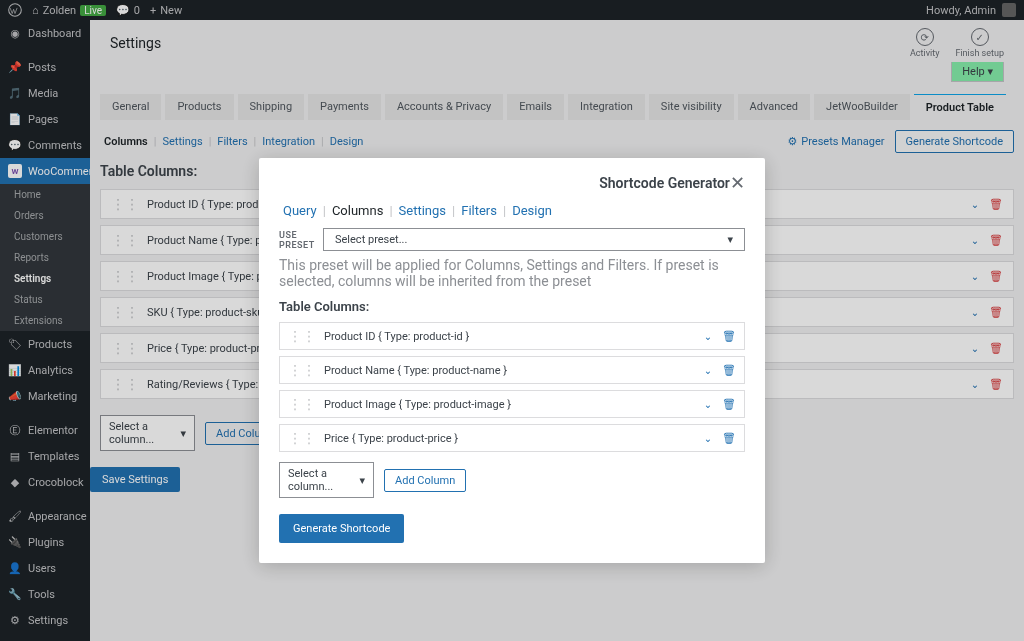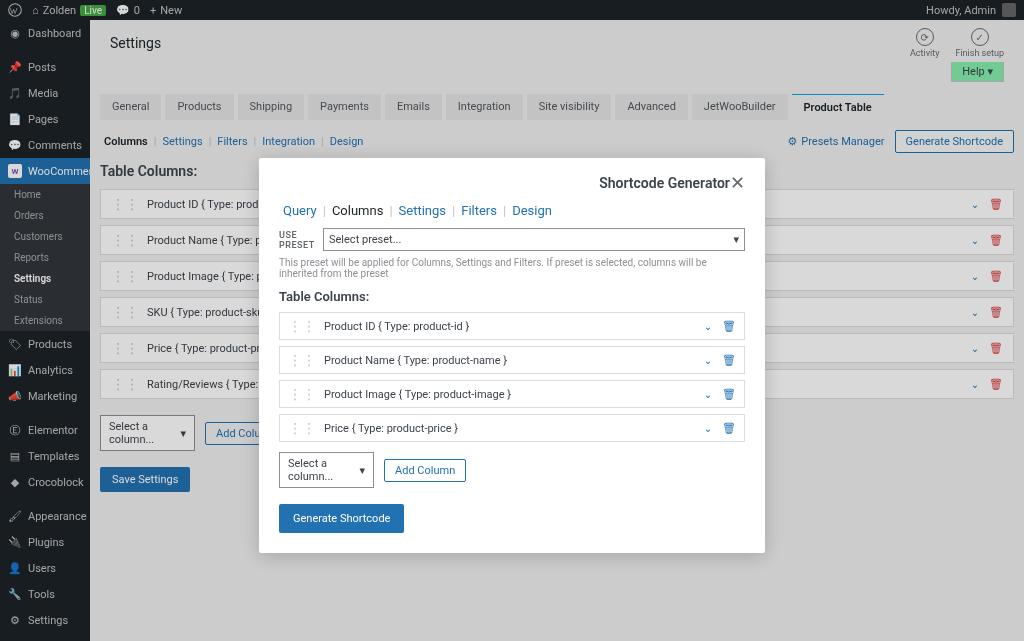--- a/index.html
+++ b/index.html
@@ -53,37 +53,37 @@
 .column-row { background: #fff; border: 1px solid #dcdcde; padding: 6px 10px; margin-bottom: 6px; display: flex; align-items: center; justify-content: space-between; font-size: 11px; }
 .column-row-left { display: flex; align-items: center; gap: 8px; }
 .drag-handle { color: #c3c4c7; cursor: move; font-size: 14px; }
 .column-row-right { display: flex; gap: 10px; align-items: center; }
 .chevron { color: #2271b1; cursor: pointer; font-size: 10px; }
 .trash { color: #d63638; cursor: pointer; }
 
 .select-col { display: flex; gap: 10px; padding: 10px; align-items: center; }
 .col-select { background: #fff; border: 1px solid #8c8f94; padding: 4px 8px; font-size: 11px; width: 95px; cursor: pointer; display: flex; justify-content: space-between; align-items: center; }
 .add-col-btn { border: 1px solid #2271b1; color: #2271b1; background: transparent; padding: 4px 10px; font-size: 11px; cursor: pointer; border-radius: 2px; }
-.save-btn { background: #2271b1; color: #fff; border: none; padding: 6px 12px; font-size: 11px; cursor: pointer; border-radius: 2px; margin: 6px 10px; }
+.save-btn { background: #2271b1; color: #fff; border: none; padding: 6px 12px; font-size: 11px; cursor: pointer; border-radius: 2px; margin: 6px 0; }
 
 
 .modal-overlay { position: absolute; inset: 0; background: rgba(0,0,0,0.15); display: flex; align-items: flex-start; justify-content: center; padding-top: 158px; }
 .modal { background: #fff; width: 506px; border-radius: 2px; box-shadow: 0 3px 20px rgba(0,0,0,0.2); }
 .modal-header { display: flex; justify-content: flex-end; align-items: center; padding: 14px 20px 10px; }
 .modal-title { font-size: 14px; font-weight: 600; }
 .modal-close { cursor: pointer; font-size: 18px; color: #646970; }
 .modal-tabs { display: flex; gap: 2px; padding: 0 20px; border-bottom: 0; font-size: 13px; }
 .modal-tab { color: #2271b1; cursor: pointer; padding: 0 4px; }
 .modal-tab.active { color: #1d2327; }
 .modal-tab-sep { color: #c3c4c7; }
 .modal-body { padding: 10px 20px 20px; }
 .preset-row { display: flex; align-items: center; gap: 4px; margin-bottom: 6px; }
 .preset-label { font-size: 9px; color: #646970; font-weight: 600; letter-spacing: 0.5px; width: 40px; }
-.preset-select { flex: 1; border: 1px solid #8c8f94; padding: 4px 5px; font-size: 11px; display: flex; justify-content: space-between; align-items: flex-end; cursor: pointer; }
-.preset-note { font-size: 10px; color: #8c8f94; margin-bottom: 10px; }
+.preset-select { flex: 1; border: 1px solid #8c8f94; padding: 4px 11px; font-size: 11px; display: flex; justify-content: space-between; align-items: flex-end; cursor: pointer; }
+.preset-note { font-size: 14px; color: #8c8f94; margin-bottom: 10px; }
 .modal-section-title { font-size: 13px; font-weight: 600; margin: 8px 0; }
 .modal-col-row { background: #fff; border: 1px solid #dcdcde; padding: 5px 8px; margin-bottom: 6px; display: flex; align-items: center; justify-content: space-between; font-size: 11px; }
 .modal-select-row { display: flex; gap: 10px; margin-top: 10px; align-items: center; }
 .modal-gen-btn { background: #2271b1; color: #fff; border: none; padding: 8px 14px; font-size: 11px; cursor: pointer; border-radius: 2px; margin-top: 16px; }
 
 svg { fill: currentColor; }
 </style>
 </head>
 <body>
 
@@ -214,20 +214,21 @@
       </div>
     </div>
   </div>
   <div class="help-tab"><span>Help</span> ▾</div>
 
   <div class="settings-tabs">
     <div class="tab">General</div>
     <div class="tab">Products</div>
     <div class="tab">Shipping</div>
     <div class="tab">Payments</div>
+    <div class="tab">Accounts &amp; Privacy</div>
     <div class="tab">Emails</div>
     <div class="tab">Integration</div>
     <div class="tab">Site visibility</div>
     <div class="tab">Advanced</div>
     <div class="tab">JetWooBuilder</div>
     <div class="tab active">Product Table</div>
   </div>
 
   <div class="sub-nav">
     <div class="sub-nav-left">

